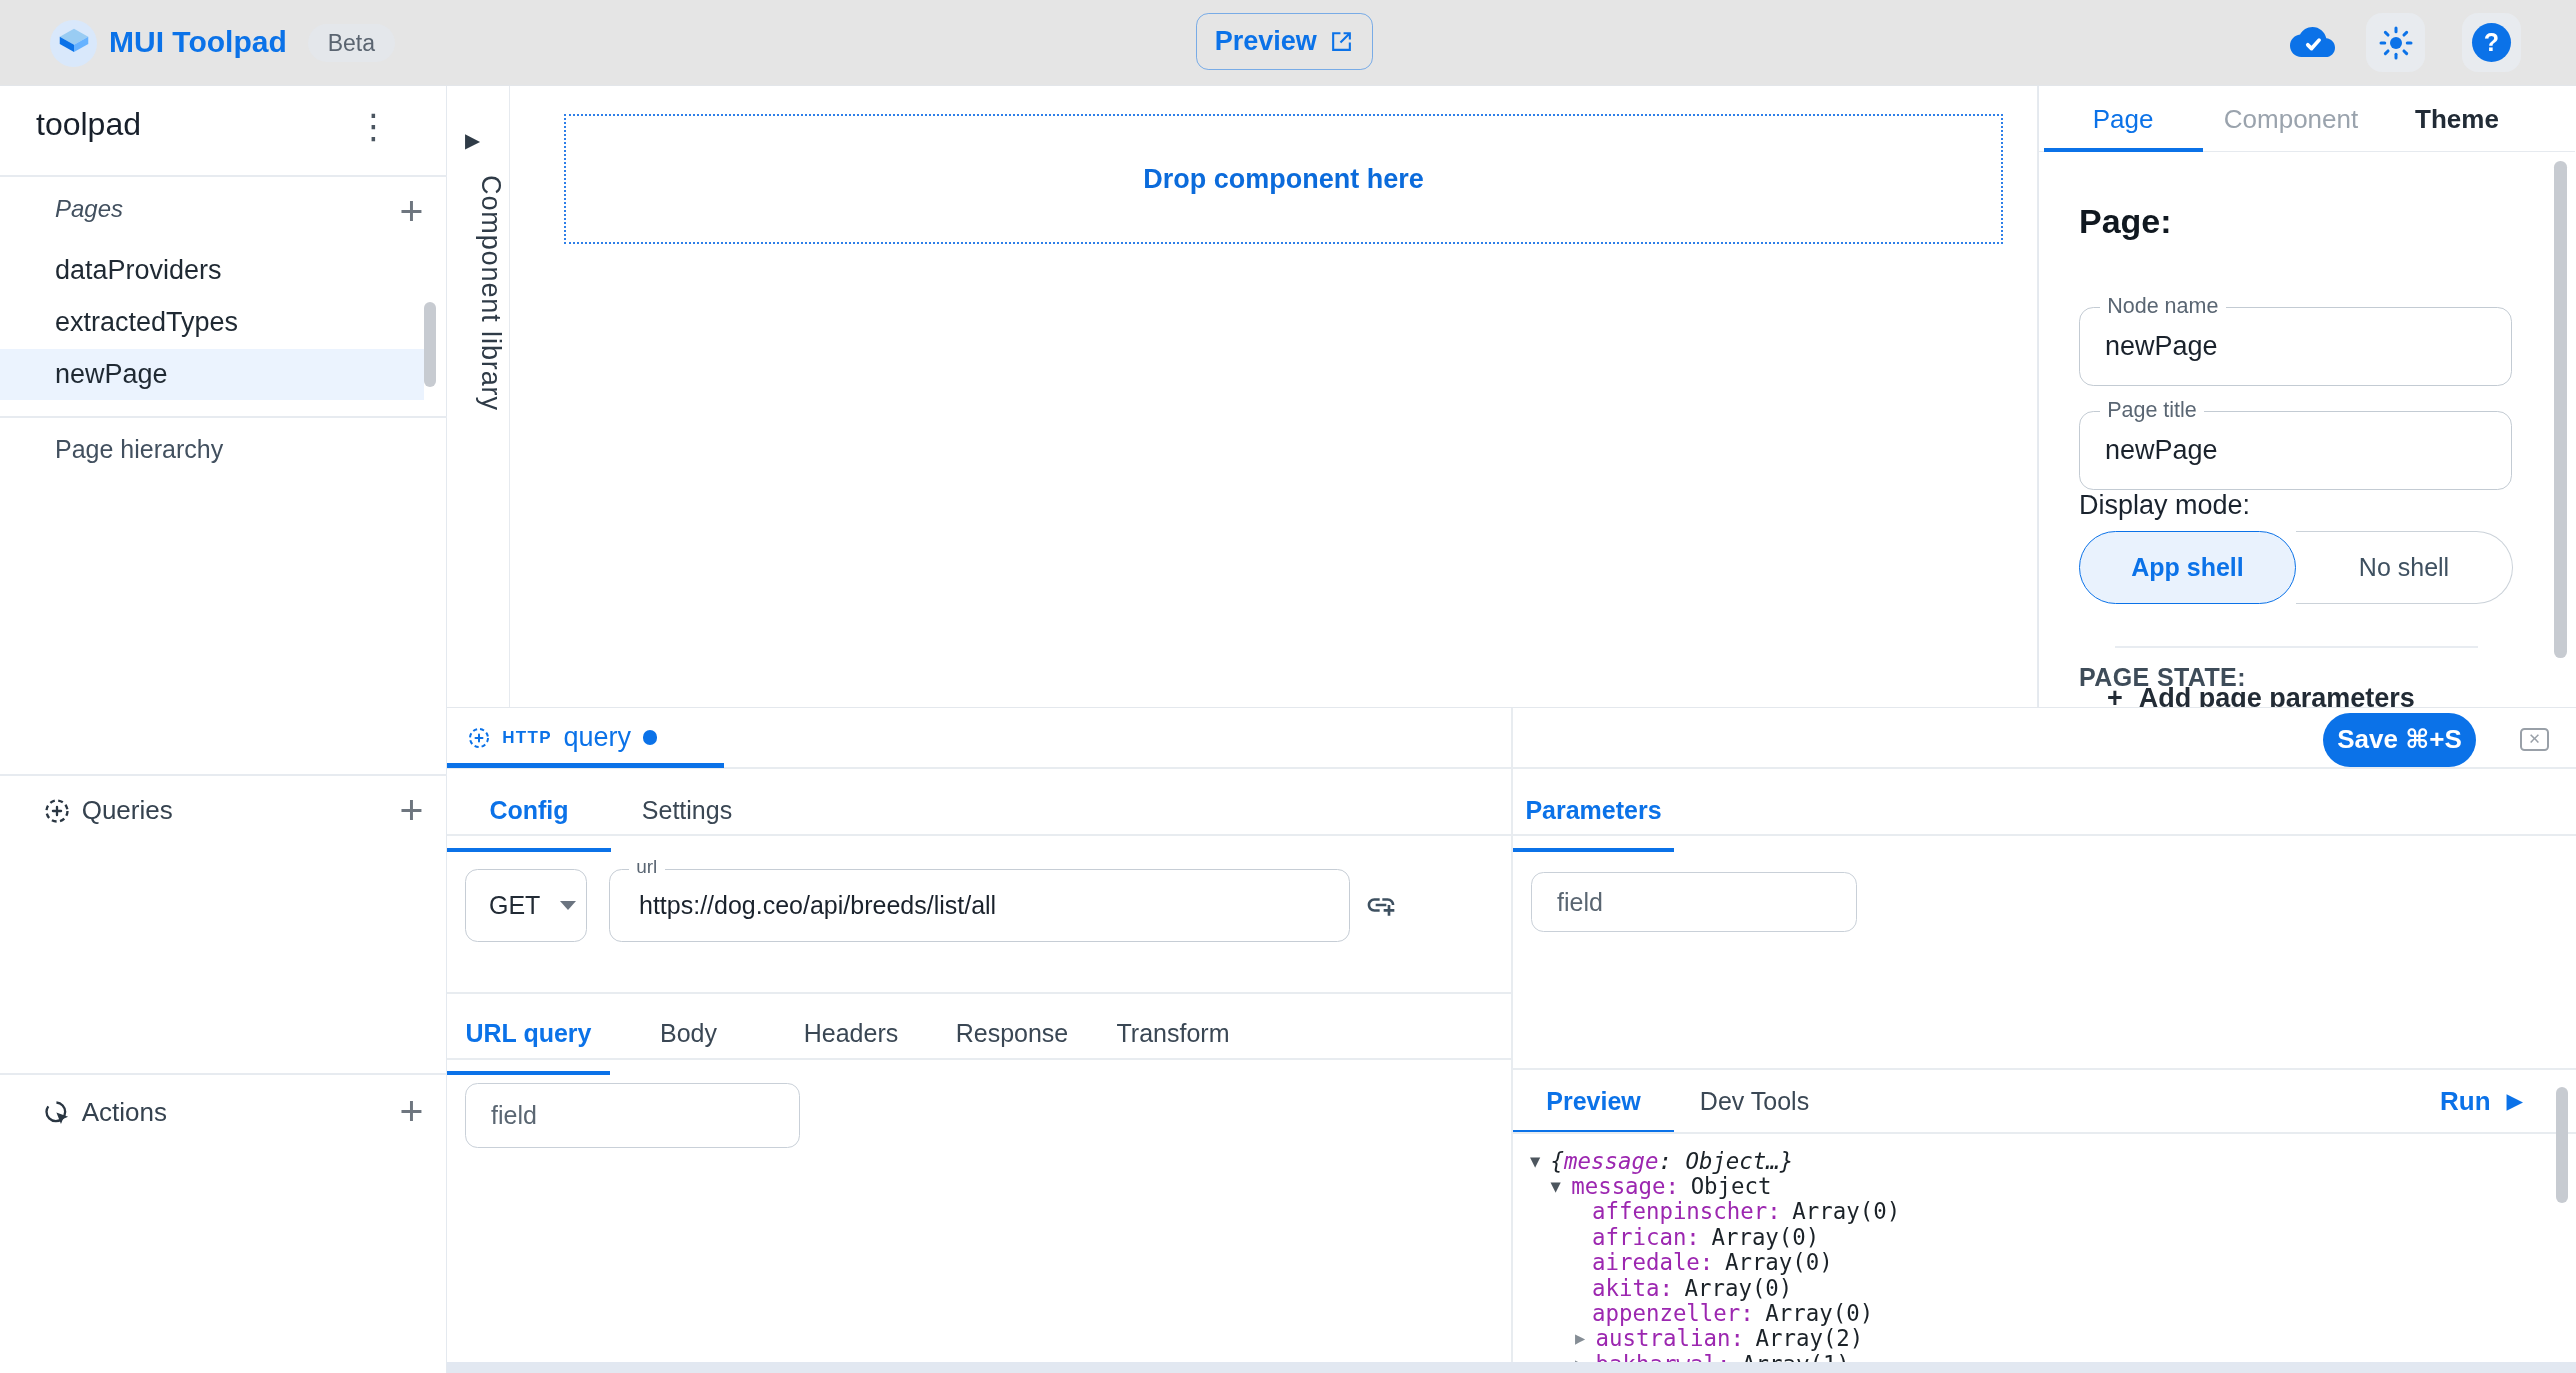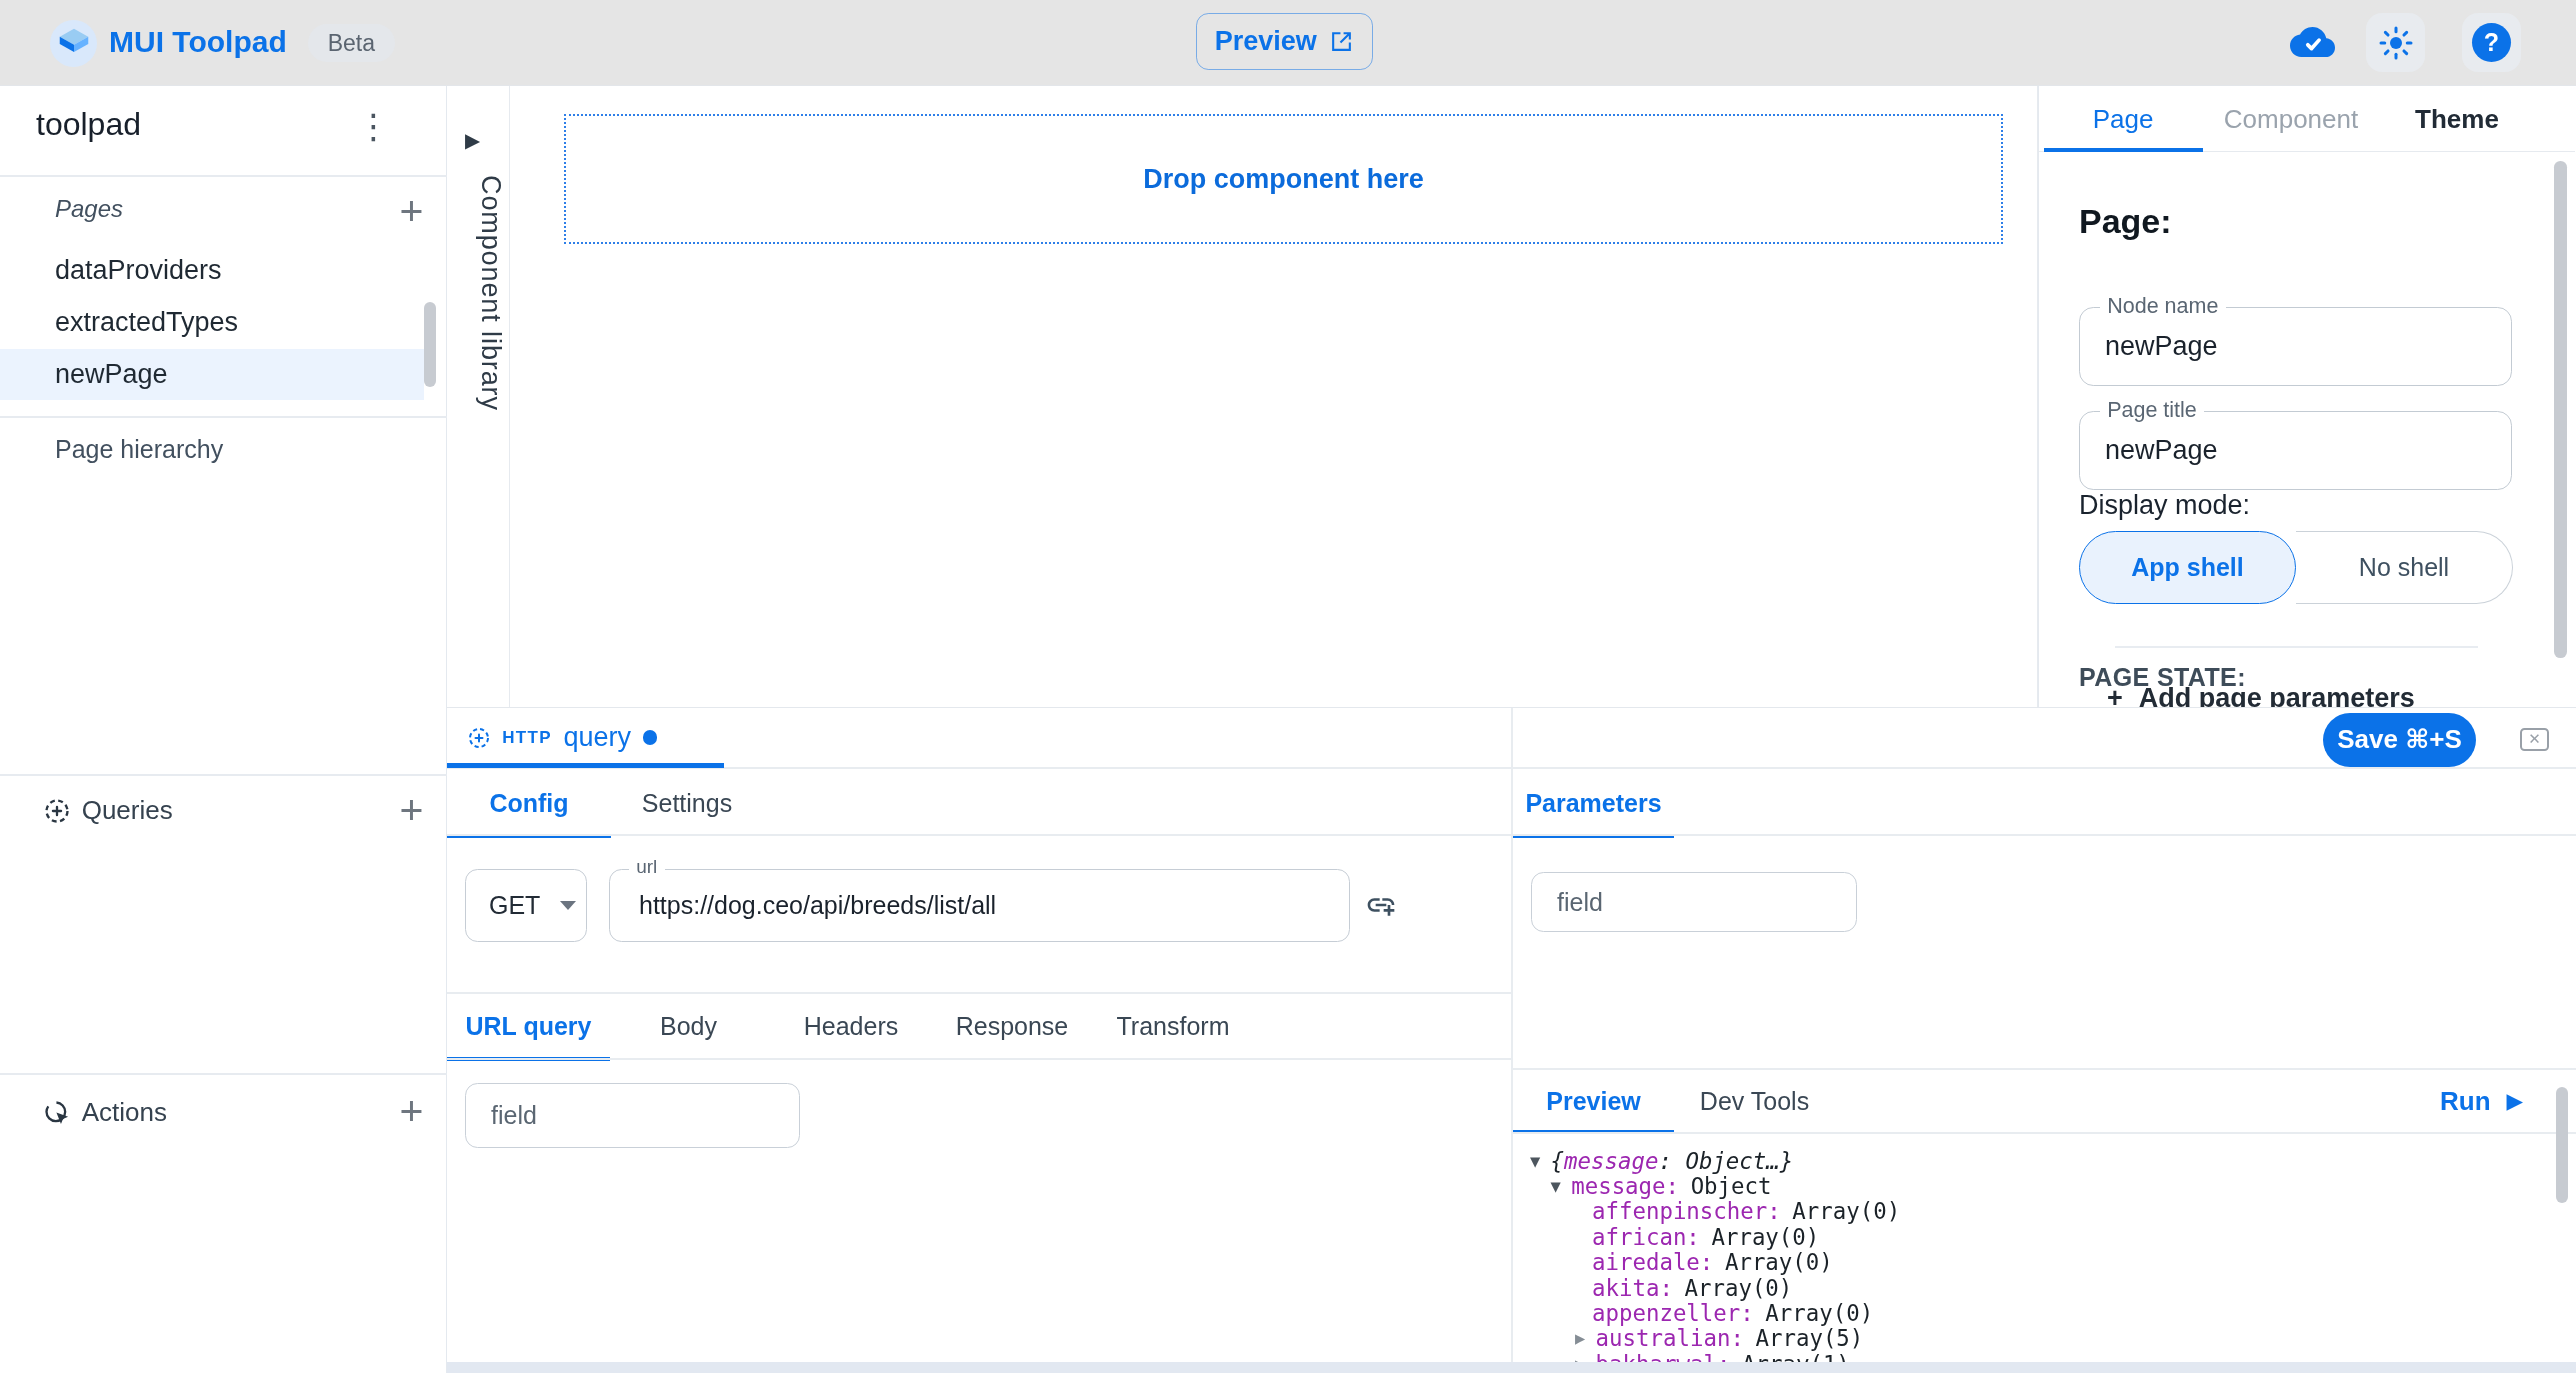--- a/index.html
+++ b/index.html
@@ -94,21 +94,21 @@
   .qtab-dot { width:14.3px; height:14.3px; border-radius:50%; background:#0B72E8; }
   .qtab-underline { position:absolute; left:0; top:55px; width:277px; height:4.5px; background:#0B72E8; }
   .save-btn { position:absolute; left:1876px; top:4.5px; width:153px; height:54px; border-radius:27px;
     background:#0B72E8; color:#fff; font-size:26px; font-weight:700; border:none;
     display:flex; align-items:center; justify-content:center; cursor:pointer;
     font-family:"Liberation Sans","DejaVu Sans",sans-serif; }
   .panel-close { position:absolute; left:2073px; top:19.7px; width:29px; height:23px; border:2.7px solid #99A0A8;
     border-radius:4.5px; color:#99A0A8; font-size:15px; font-weight:700;
     display:flex; align-items:center; justify-content:center; cursor:pointer; }
   .subtabs { position:absolute; height:67px; display:flex; }
-  .subtab { height:69px; display:flex; align-items:center; justify-content:center;
+  .subtab { height:83px; display:flex; align-items:center; justify-content:center;
     font-size:25px; color:#3A4754; position:relative; cursor:pointer; }
   .subtab.active { color:#0B72E8; font-weight:600; }
   .subtab .tab-underline { left:0; width:100%; }
   .hline { position:absolute; height:1.8px; background:#E8ECF0; }
   .vline { position:absolute; left:1064px; top:0; width:1.8px; height:656px; background:#E8ECF0; }
 
   .get-select { position:absolute; left:18px; top:161px; width:122px; height:73px;
     border:1.8px solid #C6CDD5; border-radius:12.5px; display:flex; align-items:center;
     padding-left:23px; gap:19.7px; font-size:25px; color:#222B35; cursor:pointer; }
   .caret { width:0; height:0; border-left:8px solid transparent; border-right:8px solid transparent;
@@ -428,21 +428,21 @@
     <div class="trow ind2">
       <span class="tkey">airedale:</span><span class="tval">Array(0)</span>
     </div>
     <div class="trow ind2">
       <span class="tkey">akita:</span><span class="tval">Array(0)</span>
     </div>
     <div class="trow ind2">
       <span class="tkey">appenzeller:</span><span class="tval">Array(0)</span>
     </div>
     <div class="trow ind2c">
-      <span class="tri closed">▶</span><span class="tkey">australian:</span><span class="tval">Array(5)</span>
+      <span class="tri closed">▶</span><span class="tkey">australian:</span><span class="tval">Array(2)</span>
     </div>
     <div class="trow ind2c">
       <span class="tri closed">▶</span><span class="tkey">bakharwal:</span><span class="tval">Array(1)</span>
     </div>
   </div>
 
   <div class="v-thumb" style="left:2109px; top:379px; width:11.6px; height:116px;"></div>
 </section>
 
 <div class="bottom-strip"></div>

